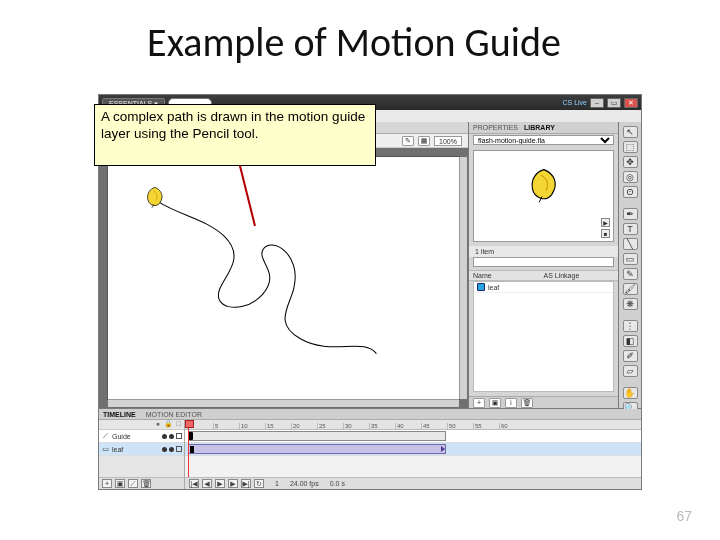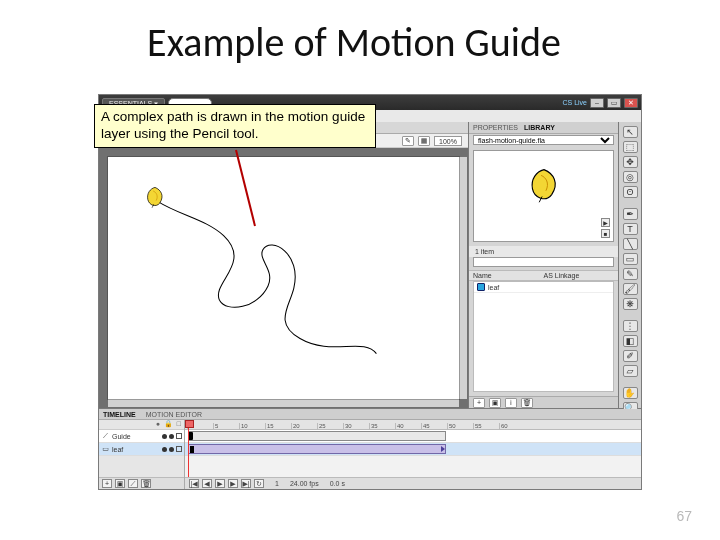--- a/index.html
+++ b/index.html
@@ -21,21 +21,21 @@
     font-size: 40px;
     color: #111;
   }
   .callout {
     position: absolute;
     top: 104px;
     left: 94px;
     width: 282px;
     background: #ffffcc;
     border: 1px solid #000;
-    padding: 4px 6px 4px 6px;
+    padding: 4px 6px 22px 6px;
     font-size: 13.5px;
     line-height: 1.25;
     color: #000;
     z-index: 50;
   }
   .page-num {
     position: absolute;
     right: 28px;
     bottom: 16px;
     font-size: 14px;

